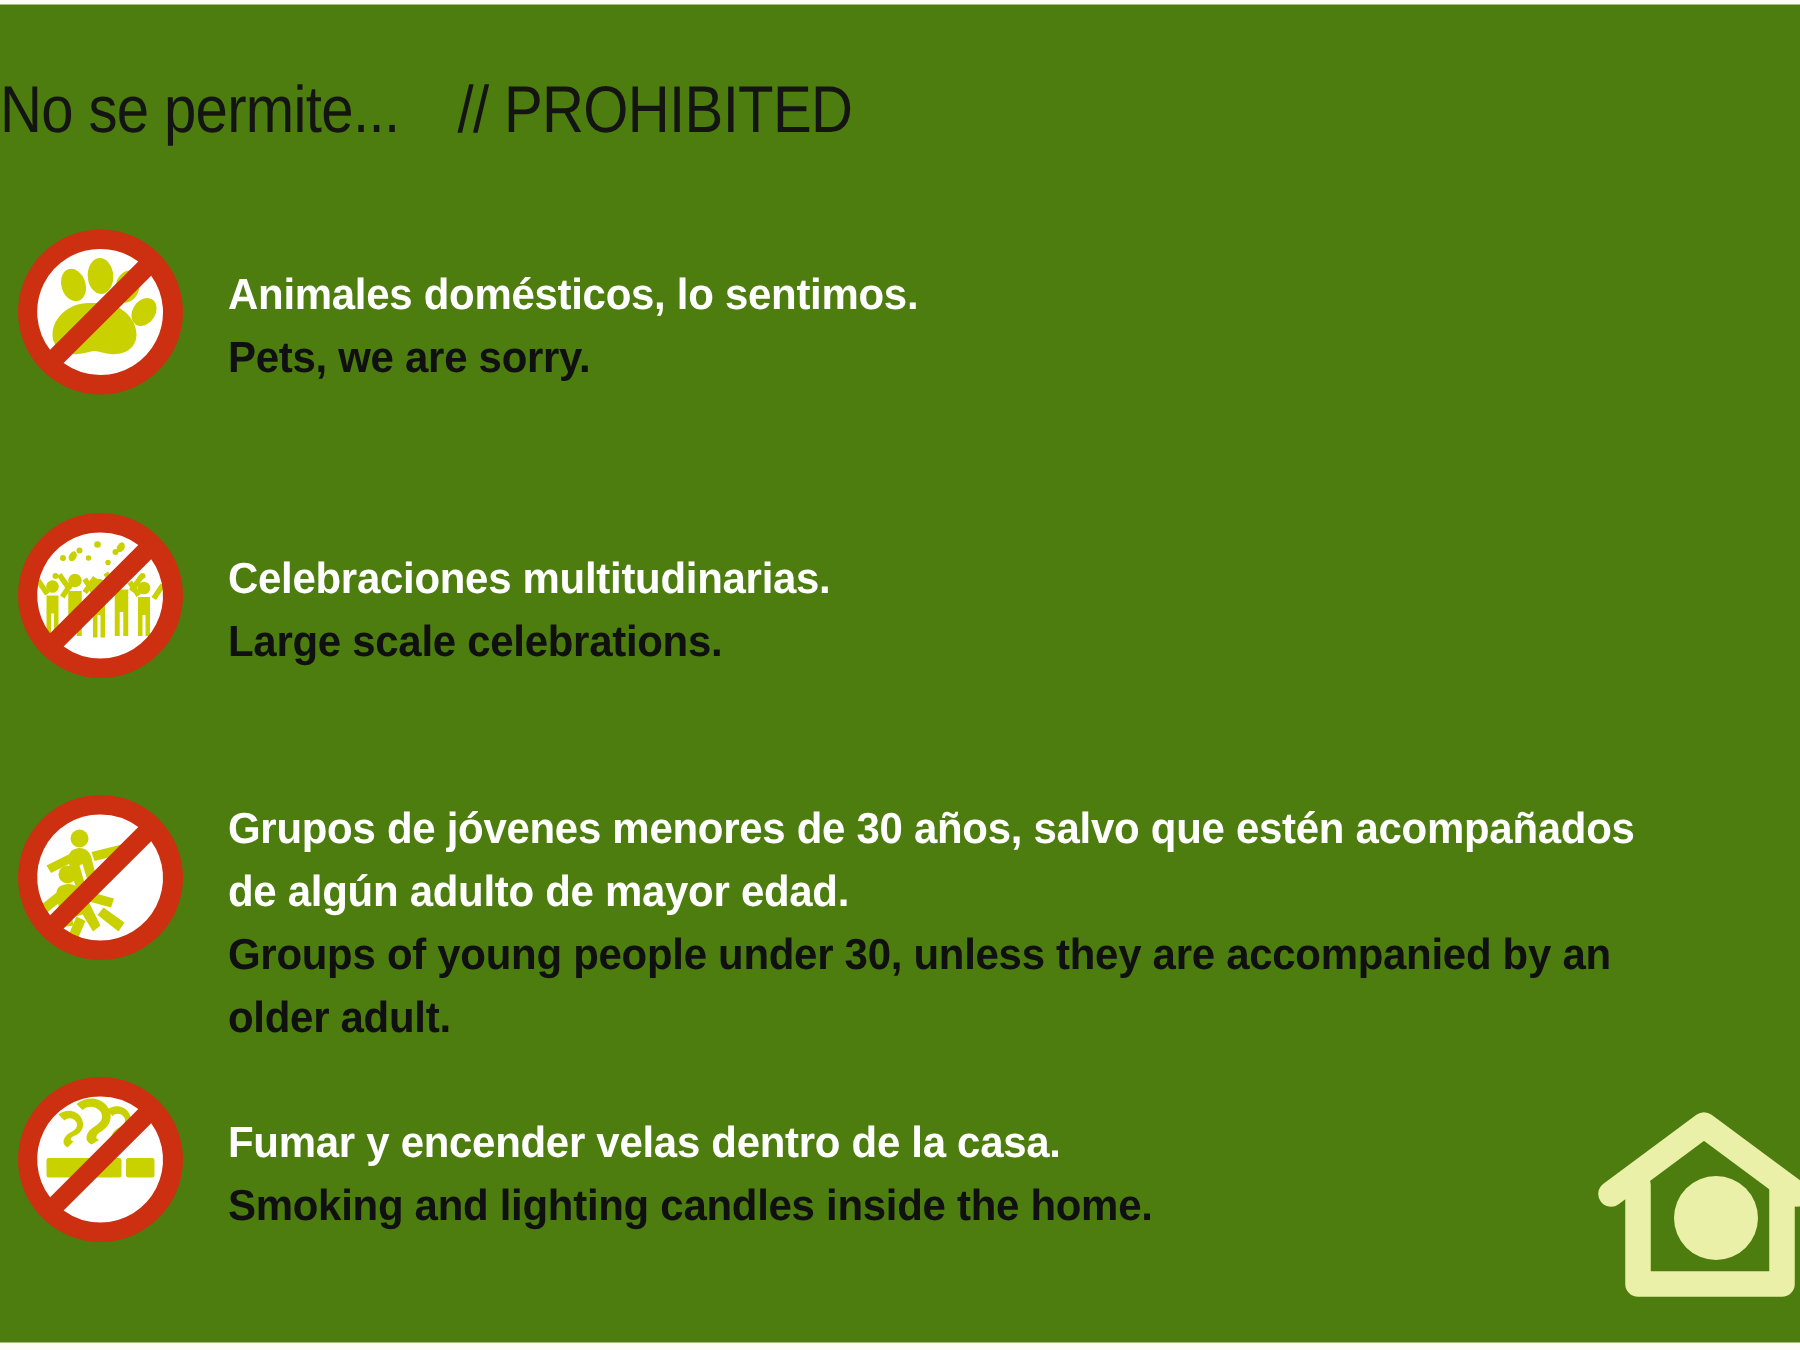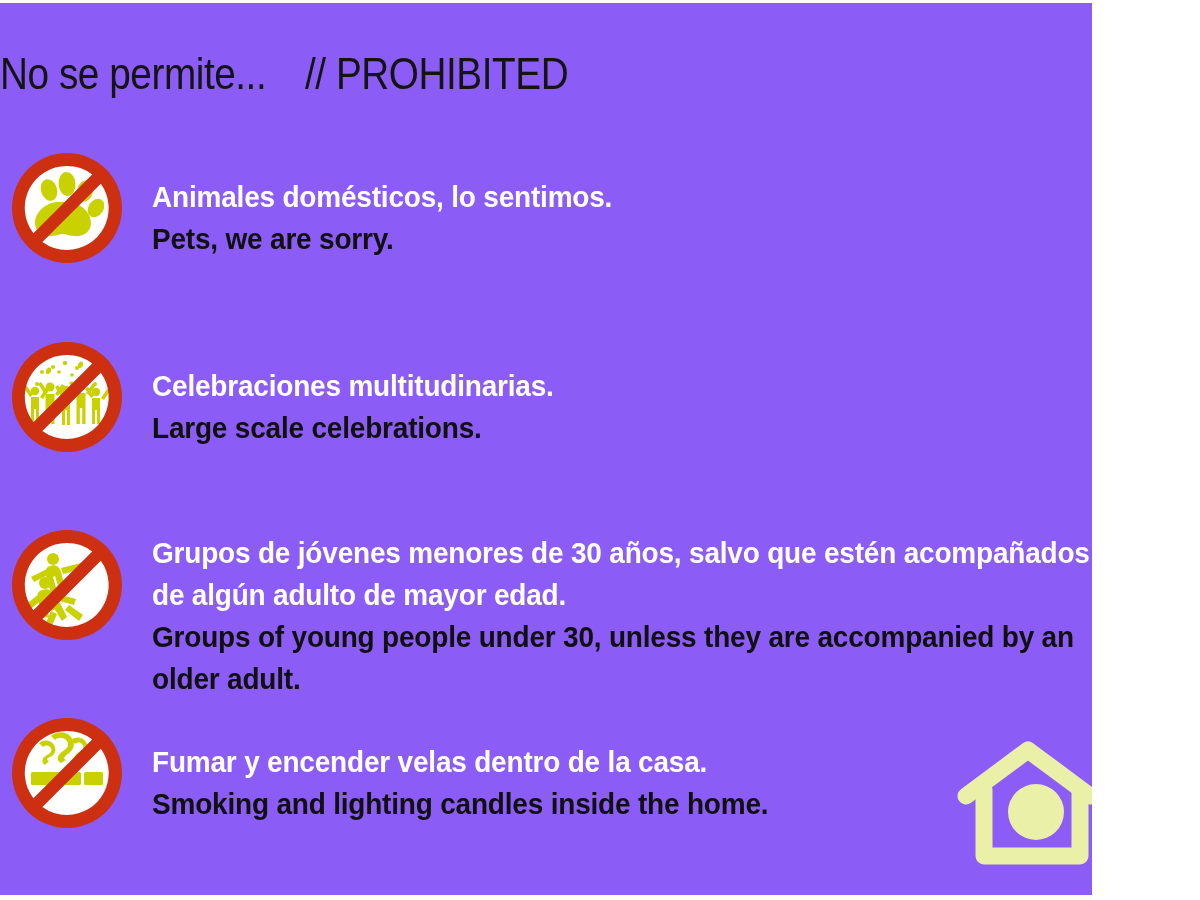--- a/index.html
+++ b/index.html
@@ -9,23 +9,23 @@
   body {
     width: 1200px;
     height: 900px;
     overflow: hidden;
     font-family: "Liberation Sans", sans-serif;
     background: #ffffff;
   }
 
   #slide {
     position: relative;
-    width: 1092px;
+    width: 1200px;
     height: 900px;
-    background: #8b5cf6;
+    background: #4d7c0f;
     overflow: hidden;
   }
 
   
   .edge-top {
     position: absolute;
     left: 0; top: 0;
     width: 1200px; height: 3px;
     background: #fdfdf4;
   }

